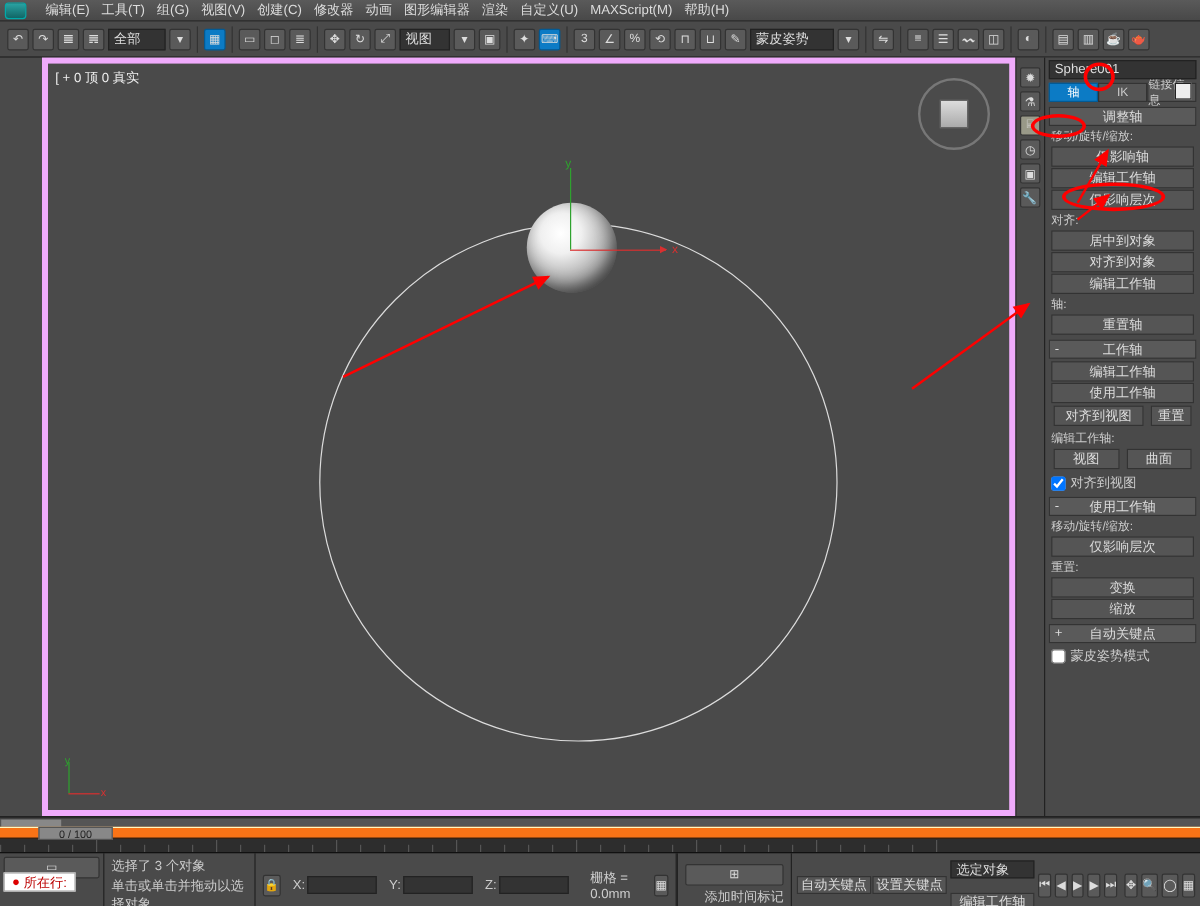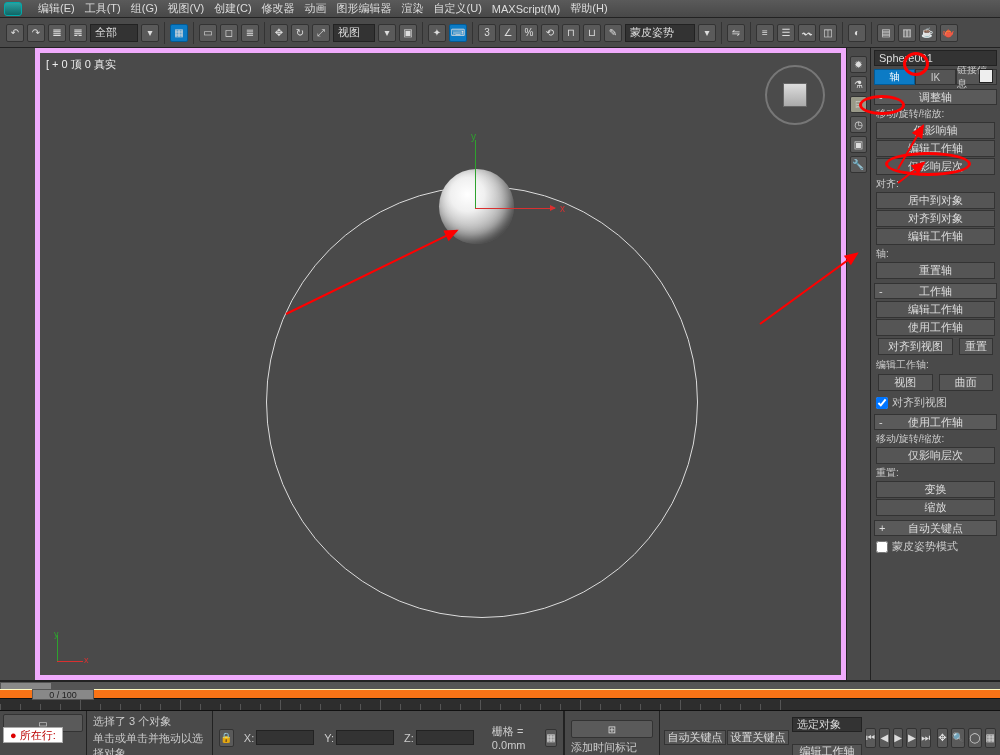--- a/index.html
+++ b/index.html
@@ -304,21 +304,21 @@
         </div>
       <div class="fld">
           <span>Z:</span>
           <input value="" style="">
         </div>
       <div style="margin-left:8px">栅格 = 0.0mm</div>
       <div class="tico" style="margin-left:auto">▦</div>
     </div>
     <div class="info" style="flex:0 0 96px">
       <div class="tico" style="width:100%">⊞</div>
-      <div style="text-align:left">添加时间标记</div>
+      <div style="text-align:right">添加时间标记</div>
     </div>
     <div class="right-ctrl">
       <div style="display:flex;gap:1px">
         <div class="btn" style="margin:0;width:62px;height:15px">自动关键点</div>
         <div class="btn" style="margin:0;width:62px;height:15px">设置关键点</div>
       </div>
       <div style="display:flex;flex-direction:column;gap:12px">
         <div class="tbl" style="width:70px;height:15px">选定对象</div>
         <div class="btn" style="margin:0;width:70px;height:15px">编辑工作轴</div>
       </div>

